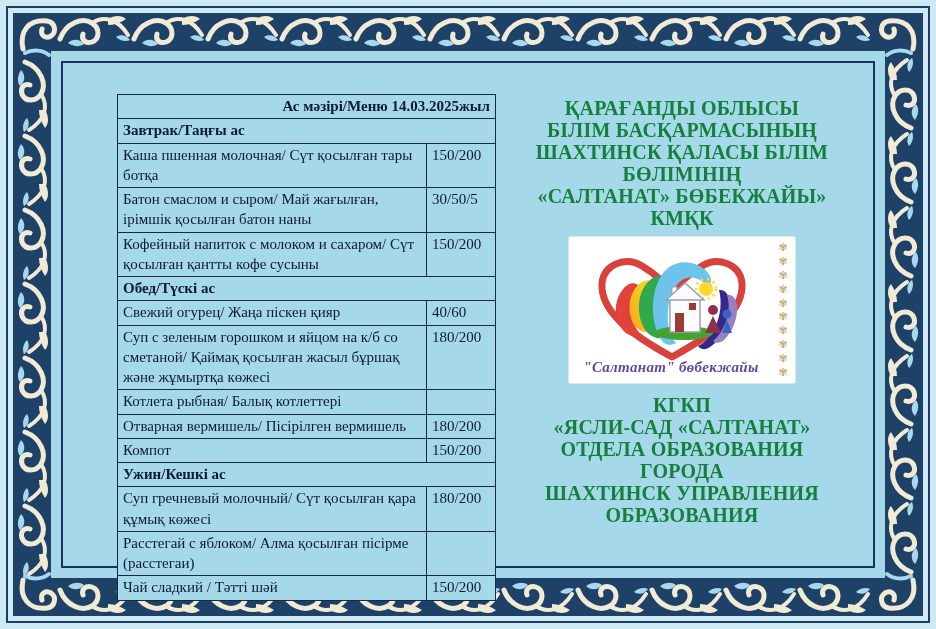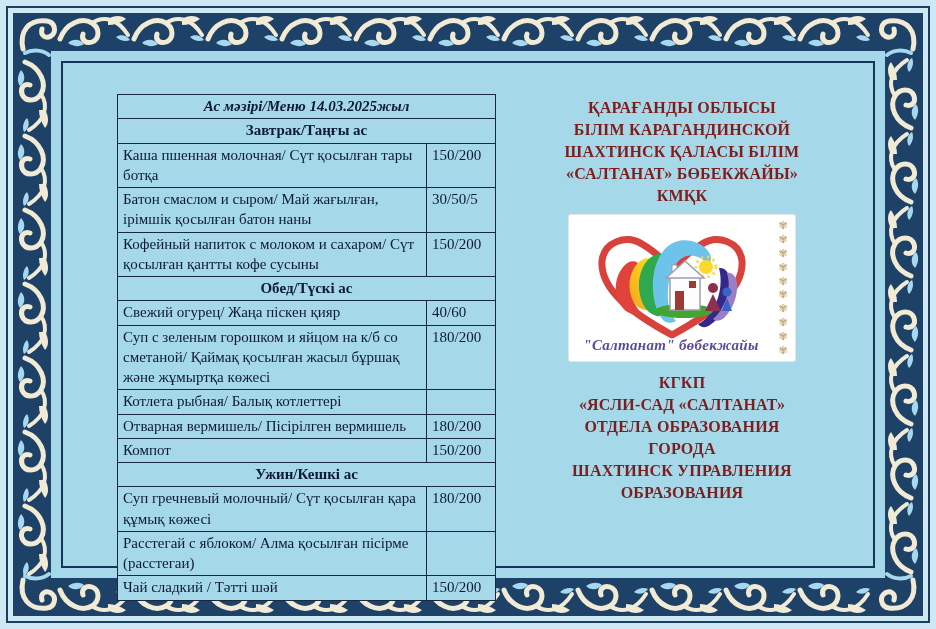--- a/index.html
+++ b/index.html
@@ -9,27 +9,27 @@
   }
   .border-svg{position:absolute;left:0;top:0;width:936px;height:629px;}
 
   
   .menu-wrap{position:absolute;left:117px;top:94px;width:379px;}
   table.menu{border-collapse:collapse;width:100%;background:#a5d8e8;}
   table.menu td{
     border:1.4px solid #18283f;padding:1px 5px 2px 5px;
     font-size:15px;line-height:1.35;color:#0e1a33;vertical-align:top;
   }
-  td.title{ text-align:center;font-weight:bold;font-size:16px;padding:2px 4px;font-style:italic;}
-  td.section{text-align:center;font-weight:bold;font-size:15.5px;padding:1px 4px;}
+  td.title{ text-align:right;font-weight:bold;font-size:16px;padding:2px 4px;}
+  td.section{text-align:left;font-weight:bold;font-size:15.5px;padding:1px 4px;}
   td.portion{width:58px;white-space:nowrap;border-radius:14px;}
 
   
   .right-col{position:absolute;left:530px;top:97px;width:304px;text-align:center;}
-  .org-line{font-weight:bold;font-size:16px;line-height:22px;color:#7f1d1d;letter-spacing:.2px;}
+  .org-line{font-weight:bold;font-size:20px;line-height:22px;color:#15803d;letter-spacing:.2px;}
 
   .logo-card{
     position:relative;width:226px;height:146px;margin:8px auto 11px auto;
     background:#ffffff;border-radius:2px;box-shadow:0 0 0 1px #e3e6e9;
   }
   .logo-svg{position:absolute;left:2px;top:0;width:202px;height:146px;}
   .logo-caption{
     position:absolute;left:0;bottom:7px;width:204px;text-align:center;
     font-style:italic;font-weight:bold;font-size:15px;color:#5b4aa0;letter-spacing:.3px;
   }
@@ -169,22 +169,23 @@
             <td class="portion">150/200</td>
           </tr>
         </tbody>
     </table>
   </div>
 
   <div class="right-col">
 
     <div>
       <div class="org-line">ҚАРАҒАНДЫ ОБЛЫСЫ</div>
-      <div class="org-line">БІЛІМ КАРАГАНДИНСКОЙ</div>
+      <div class="org-line">БІЛІМ БАСҚАРМАСЫНЫҢ</div>
       <div class="org-line">ШАХТИНСК ҚАЛАСЫ БІЛІМ</div>
+      <div class="org-line">БӨЛІМІНІҢ</div>
       <div class="org-line">«САЛТАНАТ» БӨБЕКЖАЙЫ»</div>
       <div class="org-line">КМҚК</div>
     </div>
 
     <div class="logo-card">
       <svg class="logo-svg" viewBox="0 0 200 146" xmlns="http://www.w3.org/2000/svg">
         <defs>
           <linearGradient id="rain" x1="0" y1="1" x2="1" y2="0">
             <stop offset="0" stop-color="#f7a41d"></stop>
             <stop offset="1" stop-color="#f6e11c"></stop>

